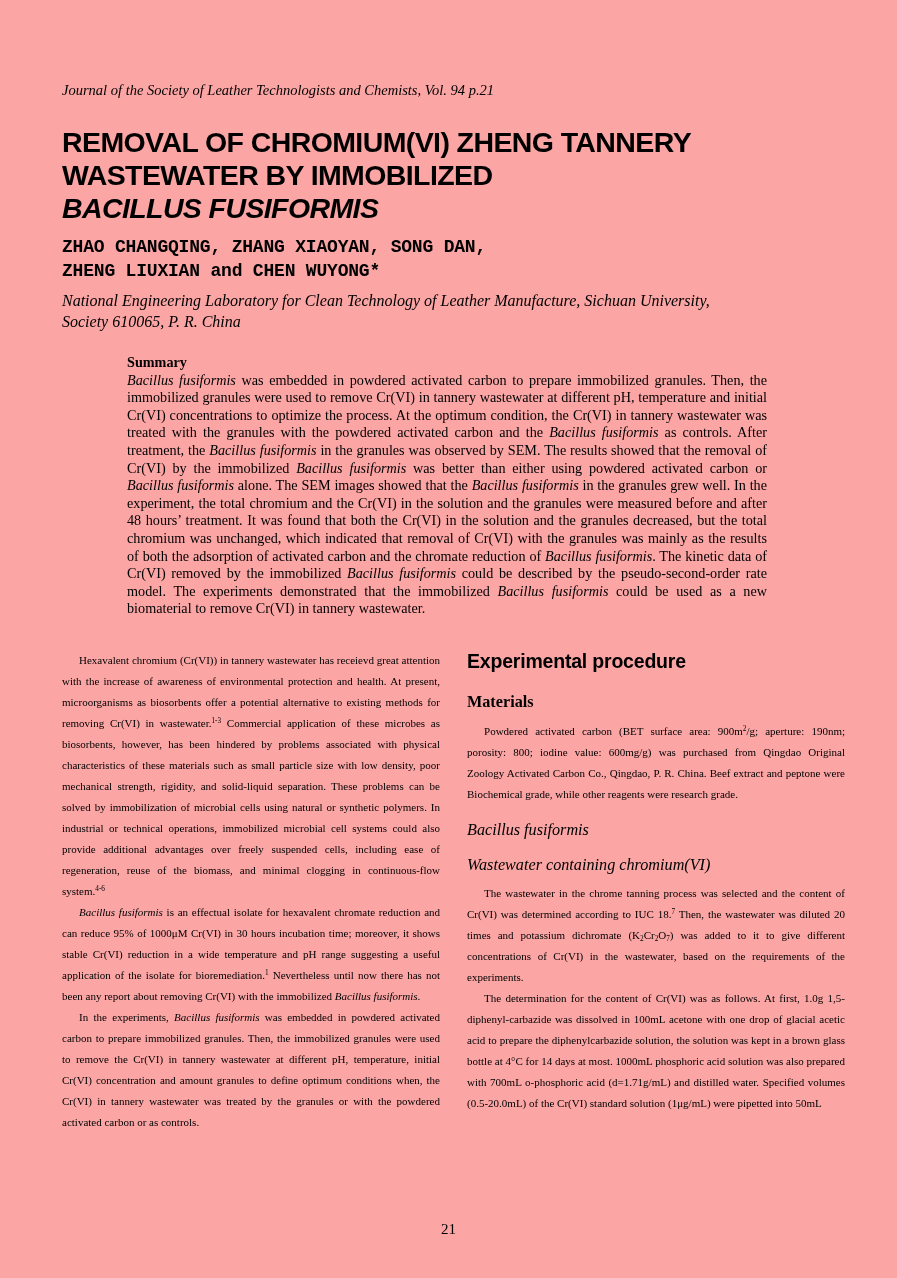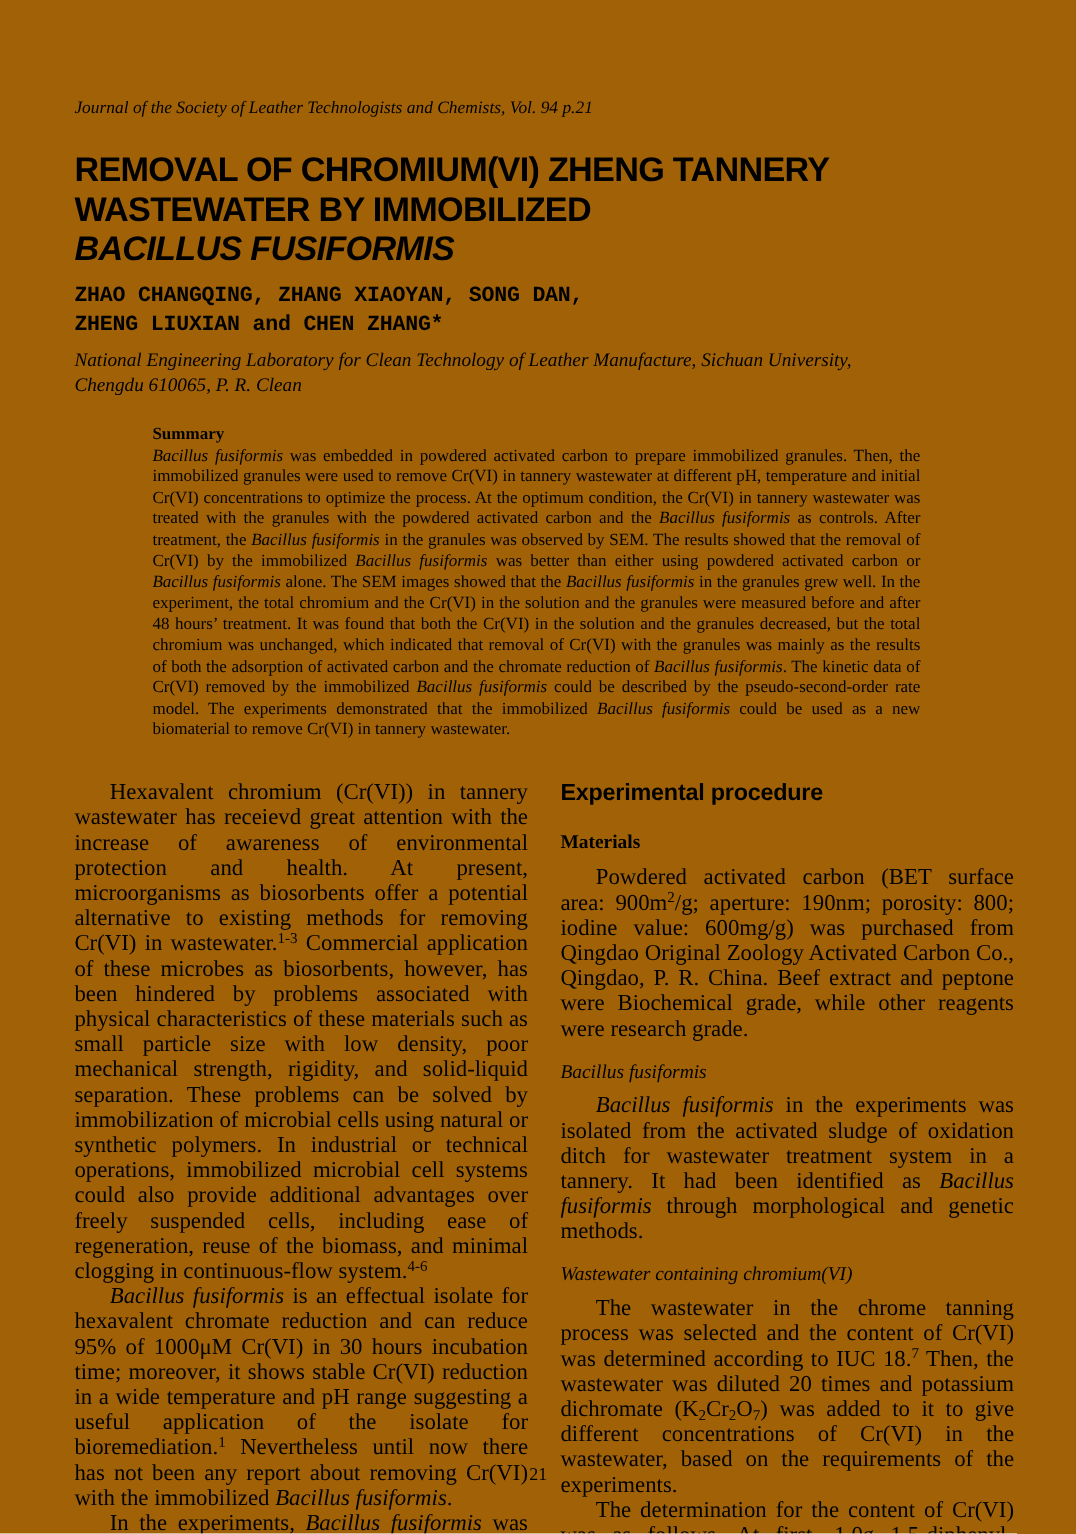--- a/index.html
+++ b/index.html
@@ -1,19 +1,19 @@
 <!DOCTYPE html>
 <html><head>
 <meta charset="utf-8">
 <style>
   html, body { margin:0; padding:0; background:#ffffff; }
   .page {
     position:relative;
     width:897px; height:1278px;
-    background:#a16207;
+    background:#fca5a5;
     color:#000000;
     font-family:"Liberation Serif", serif;
     box-sizing:border-box;
     padding:82px 52px 0 62px;
     overflow:hidden;
   }
   .journal-line {
     font-style:italic;
     font-size:14.5px;
     line-height:17px;
@@ -57,21 +57,21 @@
   .col { width:378px; }
   .section-heading {
     font-family:"Liberation Sans", sans-serif;
     font-weight:bold;
     font-size:19.5px;
     margin:0 0 13px 0;
     letter-spacing:-0.2px;
   }
   .body {
     margin:0;
-    font-size:19px;
+    font-size:11px;
     line-height:21px;
     text-align:justify;
   }
   .indent { text-indent:1.55em; }
   .sub-heading-bold {
     font-size:16.2px;
     font-weight:bold;
     margin:20px 0 9px 0;
   }
   .sub-heading-italic {
@@ -99,26 +99,26 @@
   <div class="journal-line">Journal of the Society of Leather Technologists and Chemists, Vol. 94 p.21</div>
 
   <h1 class="title">
     <span>REMOVAL OF CHROMIUM(VI) ZHENG TANNERY</span><br>
     <span>WASTEWATER BY IMMOBILIZED</span><br>
     <span class="italic">BACILLUS FUSIFORMIS</span>
   </h1>
 
   <div class="authors">
     <span>ZHAO CHANGQING, ZHANG XIAOYAN, SONG DAN,</span><br>
-    <span>ZHENG LIUXIAN and CHEN ZHANG*</span>
+    <span>ZHENG LIUXIAN and CHEN WUYONG*</span>
   </div>
 
   <div class="affiliation">
     <span>National Engineering Laboratory for Clean Technology of Leather Manufacture, Sichuan University,</span><br>
-    <span>Chengdu 610065, P. R. Clean</span>
+    <span>Society 610065, P. R. China</span>
   </div>
 
   <div class="summary">
     <div class="summary-heading">Summary</div>
     <p class="summary-body"><i>Bacillus fusiformis</i> was embedded in powdered activated carbon to prepare immobilized granules. Then, the immobilized granules were used to remove Cr(VI) in tannery wastewater at different pH, temperature and initial Cr(VI) concentrations to optimize the process. At the optimum condition, the Cr(VI) in tannery wastewater was treated with the granules with the powdered activated carbon and the <i>Bacillus fusiformis</i> as controls. After treatment, the <i>Bacillus fusiformis</i> in the granules was observed by SEM. The results showed that the removal of Cr(VI) by the immobilized <i>Bacillus fusiformis</i> was better than either using powdered activated carbon or <i>Bacillus fusiformis</i> alone. The SEM images showed that the <i>Bacillus fusiformis</i> in the granules grew well. In the experiment, the total chromium and the Cr(VI) in the solution and the granules were measured before and after 48 hours’ treatment. It was found that both the Cr(VI) in the solution and the granules decreased, but the total chromium was unchanged, which indicated that removal of Cr(VI) with the granules was mainly as the results of both the adsorption of activated carbon and the chromate reduction of <i>Bacillus fusiformis</i>. The kinetic data of Cr(VI) removed by the immobilized <i>Bacillus fusiformis</i> could be described by the pseudo-second-order rate model. The experiments demonstrated that the immobilized <i>Bacillus fusiformis</i> could be used as a new biomaterial to remove Cr(VI) in tannery wastewater.</p>
   </div>
 
   <div class="columns">
 
     <div class="col">
@@ -126,21 +126,20 @@
       <p class="body indent"><i>Bacillus fusiformis</i> is an effectual isolate for hexavalent chromate reduction and can reduce 95% of 1000μM Cr(VI) in 30 hours incubation time; moreover, it shows stable Cr(VI) reduction in a wide temperature and pH range suggesting a useful application of the isolate for bioremediation.<sup>1</sup> Nevertheless until now there has not been any report about removing Cr(VI) with the immobilized <i>Bacillus fusiformis</i>.</p>
       <p class="body indent">In the experiments, <i>Bacillus fusiformis</i> was embedded in powdered activated carbon to prepare immobilized granules. Then, the immobilized granules were used to remove the Cr(VI) in tannery wastewater at different pH, temperature, initial Cr(VI) concentration and amount granules to define optimum conditions when, the Cr(VI) in tannery wastewater was treated by the granules or with the powdered activated carbon or  as controls.</p>
 
     </div>
 
     <div class="col">
       <h2 class="section-heading">Experimental procedure</h2>
       <h3 class="sub-heading-bold">Materials</h3>
       <p class="body indent">Powdered activated carbon (BET surface area: 900m<sup>2</sup>/g; aperture: 190nm; porosity: 800; iodine value: 600mg/g) was purchased from Qingdao Original Zoology Activated Carbon Co., Qingdao, P. R. China. Beef extract and peptone were Biochemical grade, while other reagents were research grade.</p>
       <h3 class="sub-heading-italic">Bacillus fusiformis</h3>
-      <p class="body indent"><i>Bacillus fusiformis</i> in the experiments was isolated from the activated sludge of oxidation ditch for wastewater treatment system in a tannery. It had been identified as <i>Bacillus fusiformis</i> through morphological and genetic methods.</p>
       <h3 class="sub-heading-italic">Wastewater containing chromium(VI)</h3>
       <p class="body indent">The wastewater in the chrome tanning process was selected and the content of Cr(VI) was determined according to IUC 18.<sup>7</sup> Then, the wastewater was diluted 20 times and potassium dichromate (K<sub>2</sub>Cr<sub>2</sub>O<sub>7</sub>) was added to it to give different concentrations of Cr(VI) in the wastewater, based on the requirements of the experiments.</p>
       <p class="body indent">The determination for the content of Cr(VI) was as follows. At first, 1.0g 1,5-diphenyl-carbazide was dissolved in 100mL acetone with one drop of glacial acetic acid to prepare the diphenylcarbazide solution, the solution was kept in a brown glass bottle at 4°C for 14 days at most. 1000mL phosphoric acid solution was also prepared with 700mL o-phosphoric acid (d=1.71g/mL) and distilled water. Specified volumes (0.5-20.0mL) of the Cr(VI) standard solution (1μg/mL) were pipetted into 50mL</p>
     </div>
 
   </div>
 
   <div class="page-number">21</div>
 
 </div>

